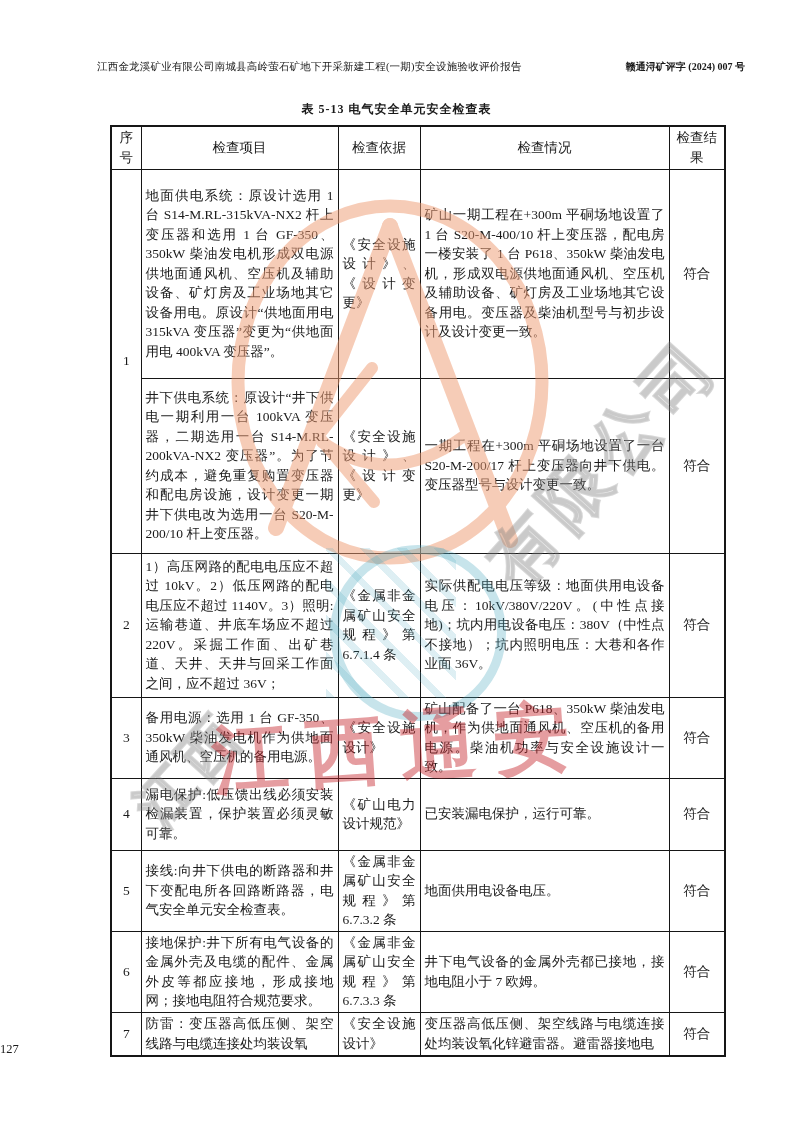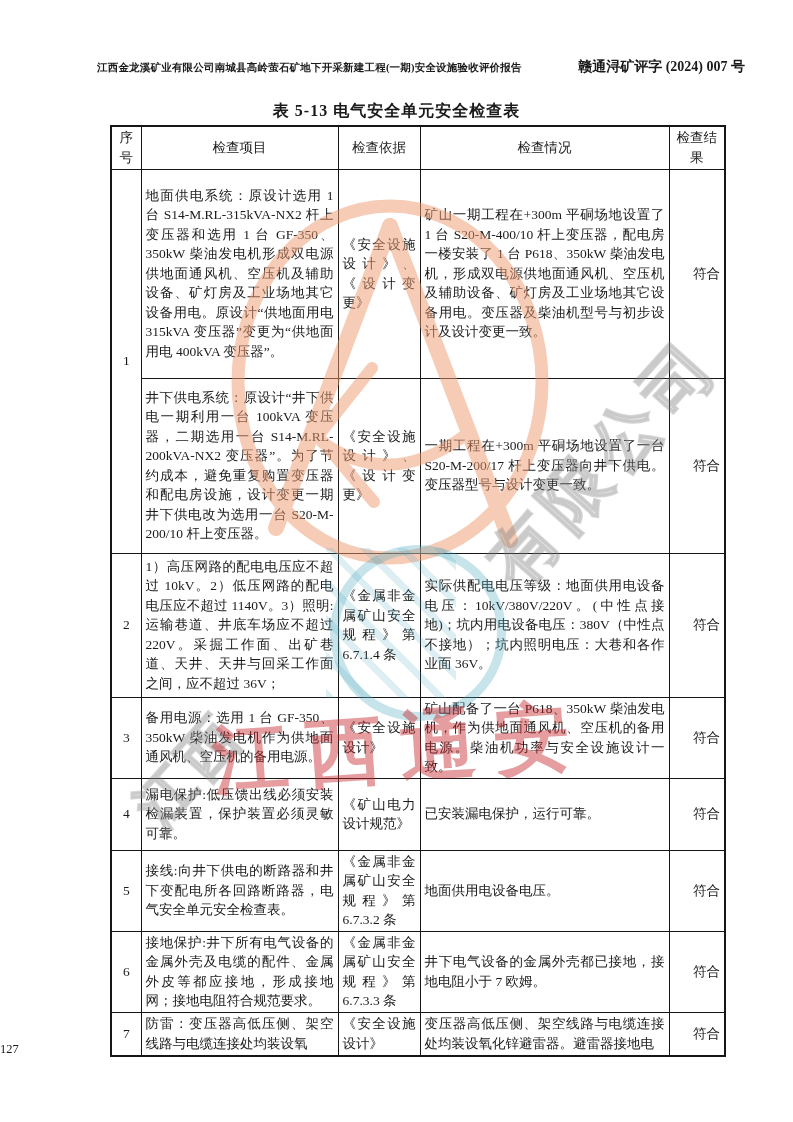--- a/index.html
+++ b/index.html
@@ -12,26 +12,26 @@
     overflow:hidden;
     font-family:"Liberation Serif","DejaVu Serif",serif;
     color:#1a1a1a;
   }
   
   .doc-header{
     position:absolute;top:60px;left:97px;width:648px;
     font-size:10.5px;line-height:14px;white-space:nowrap;
     display:flex;justify-content:space-between;align-items:baseline;
   }
-  .doc-header .left{font-weight:bold;letter-spacing:.2px;}
-  .doc-header .right{font-weight:bold;font-size:14px;margin-left:8px;}
+  .doc-header .left{font-weight:normal;letter-spacing:.2px;}
+  .doc-header .right{font-weight:bold;font-size:10px;margin-left:8px;}
   
   .table-title{
     position:absolute;top:101px;left:0;width:100%;
-    text-align:center;font-size:16px;font-weight:bold;letter-spacing:1px;
+    text-align:center;font-size:12px;font-weight:bold;letter-spacing:1px;
   }
   
   .table-wrap{position:absolute;top:125px;left:110px;}
   table.insp{
     border-collapse:collapse;table-layout:fixed;width:614px;
     background:transparent;
   }
   table.insp th,table.insp td{
     border:1px solid #161616;
     padding:1px 4px;
@@ -43,21 +43,21 @@
   table.insp{border:2px solid #161616;}
   col.w-no{width:30px;}
   col.w-item{width:197px;}
   col.w-basis{width:82px;}
   col.w-sit{width:249px;}
   col.w-res{width:56px;}
   .c-no{text-align:center;}
   .c-item{text-align:justify;text-justify:inter-ideograph;}
   .c-basis{text-align:justify;text-justify:inter-ideograph;}
   .c-sit{text-align:justify;text-justify:inter-ideograph;}
-  .c-res{text-align:right;}
+  .c-res{text-align:center;}
   th{text-align:center;}
   tr.r-head{height:43px;}
   tr.r1a{height:209px;}
   tr.r1b{height:175px;}
   tr.r2{height:144px;}
   tr.r3{height:72px;}
   tr.r4{height:72px;}
   tr.r5{height:74px;}
   tr.r6{height:74px;}
   tr.r7{height:44px;}

